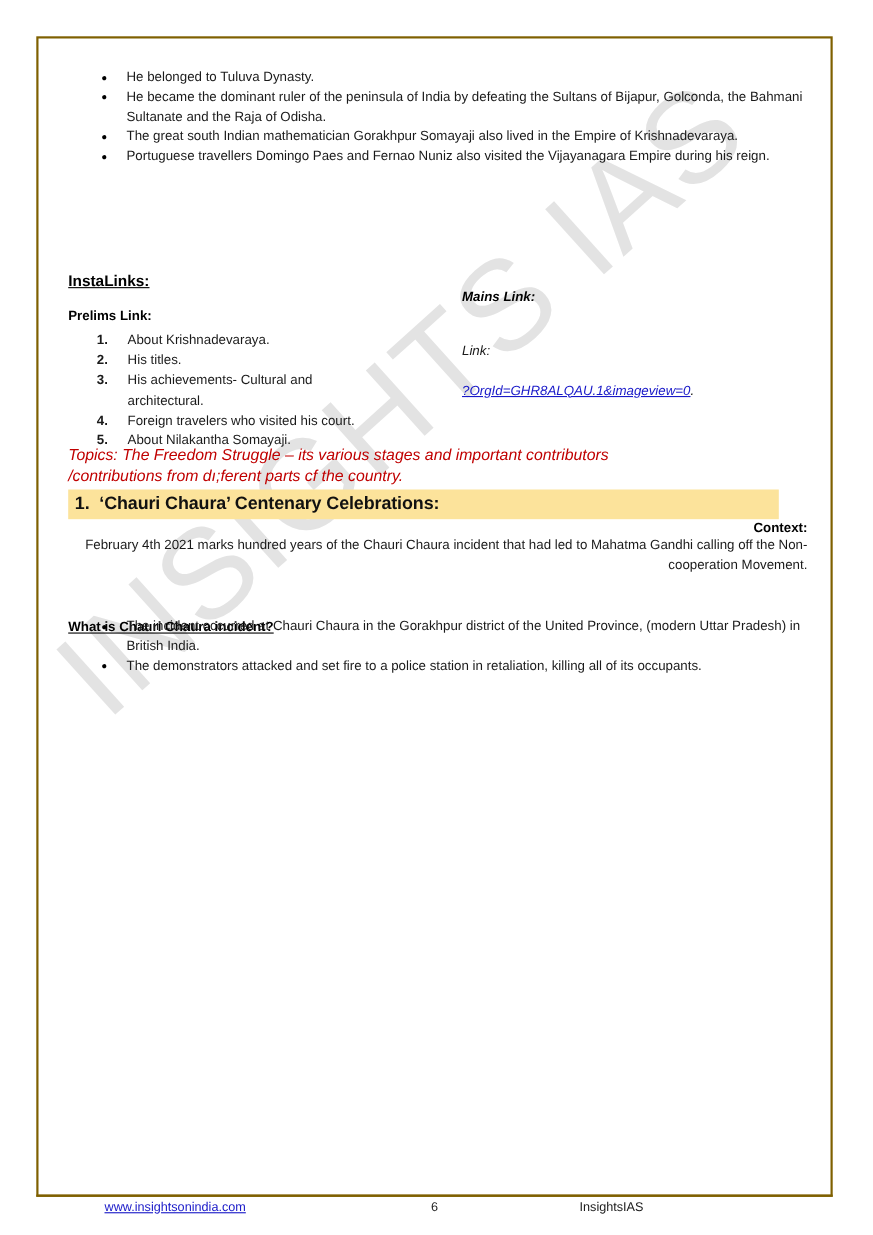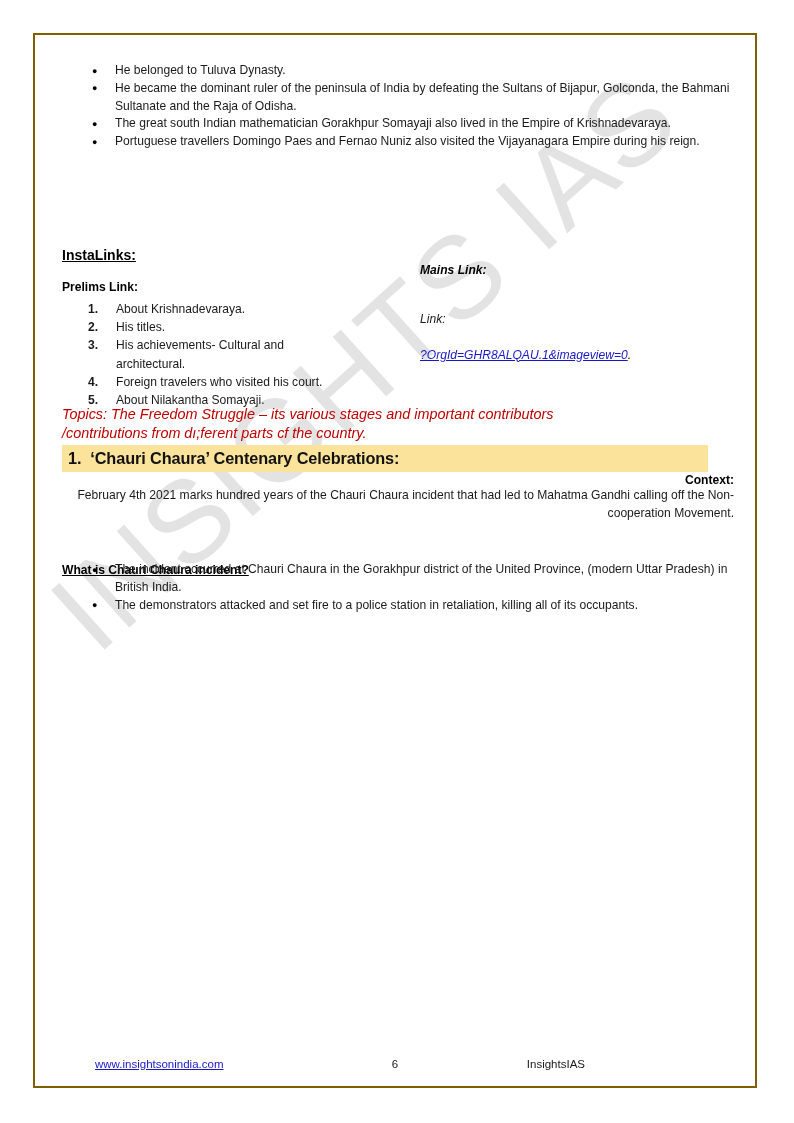--- a/index.html
+++ b/index.html
@@ -167,21 +167,21 @@
     position: absolute;
     left: 33px;
     top: 1086px;
     width: 724px;
     height: 2px;
     background: #7F6000;
   }
   .footer {
     position: absolute;
     left: 33px;
-    top: 1058px;
+    top: 1092px;
     width: 612px;
     height: 20px;
     font-size: 11.5px;
   }
   .footer-left {
     position: absolute;
     left: 62px;
     top: 0;
     color: #1818C8;
     text-decoration: underline;

